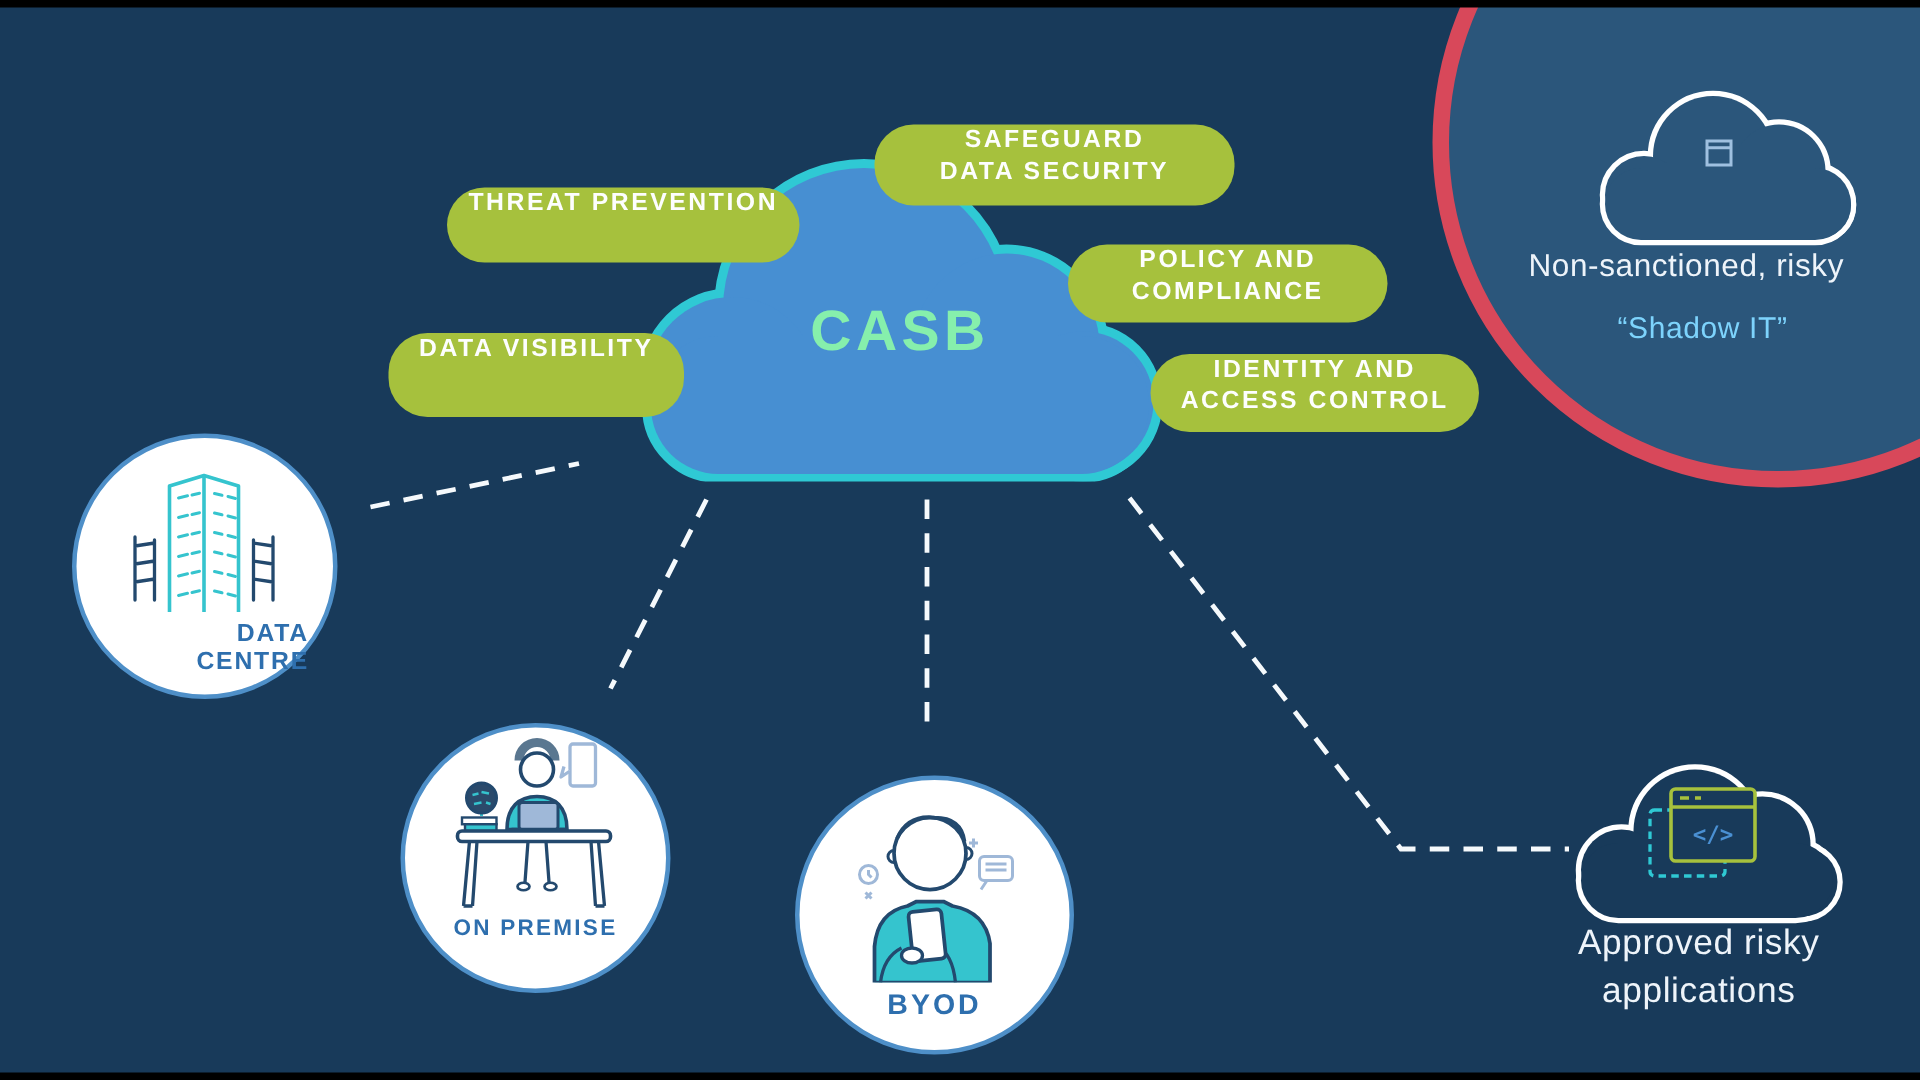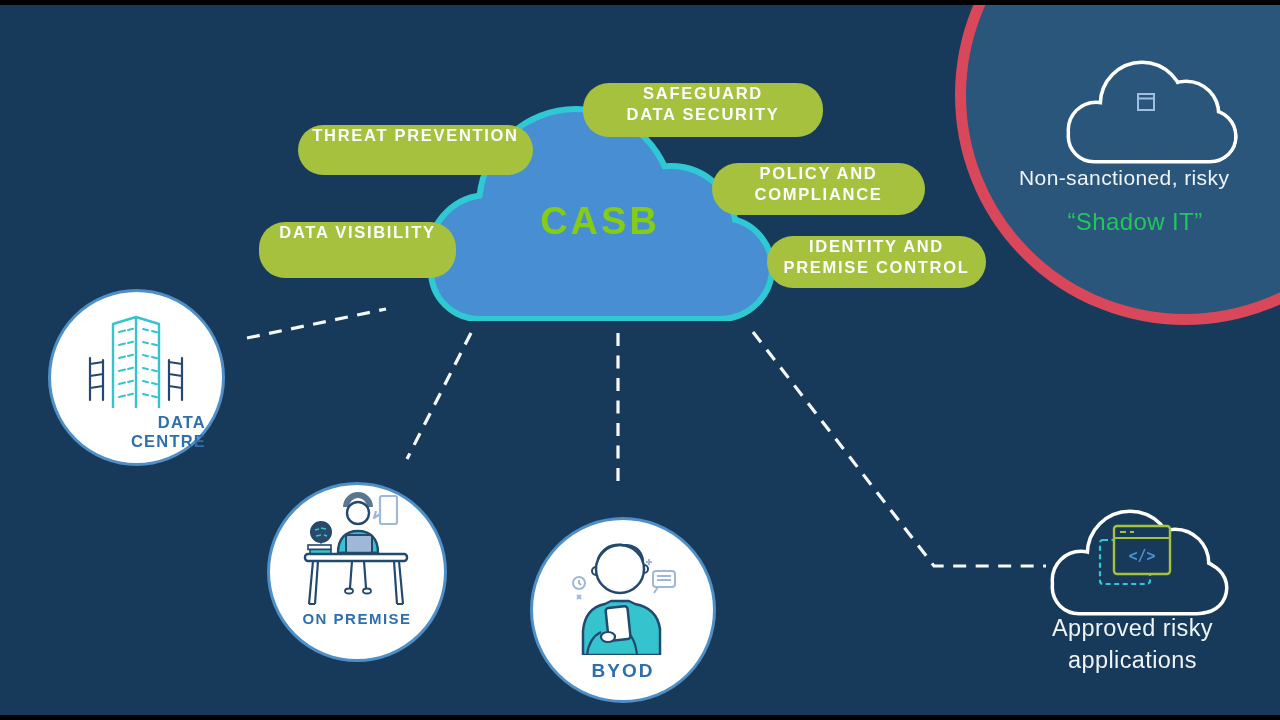--- a/index.html
+++ b/index.html
@@ -16,29 +16,29 @@
     position:absolute;left:955px;top:-135px;width:460px;height:460px;
     box-sizing:border-box;border:11px solid var(--ring-red,#d8485a);
     border-radius:50%;background:var(--zone-fill,#2b567b);z-index:5;
   }
   .shadow-title{
     position:absolute;left:1019px;top:166px;width:260px;
     color:#eef4fa;font-size:21px;letter-spacing:.4px;z-index:6;
   }
   .shadow-subtitle{
     position:absolute;left:1005px;top:208px;width:260px;text-align:center;
-    color:#22c55e;font-size:24px;letter-spacing:.4px;z-index:6;
+    color:#7dd3fc;font-size:20px;letter-spacing:.4px;z-index:6;
   }
   .svg-abs{position:absolute;z-index:6;}
 
   
   #casb-cloud-svg{left:426px;top:106px;z-index:10;}
   .casb-label{
     position:absolute;left:426px;top:200px;width:348px;text-align:center;
-    color:#84cc16;font-size:38px;font-weight:800;letter-spacing:3px;z-index:12;
+    color:#86efac;font-size:38px;font-weight:800;letter-spacing:3px;z-index:12;
   }
 
   
   .pill{
     position:absolute;background:var(--pill-green,#a6c13d);border-radius:26px;
     display:flex;flex-direction:column;align-items:center;
     color:#fdfefe;font-size:16.5px;font-weight:600;letter-spacing:1.7px;
     line-height:1.28;text-align:center;z-index:15;
   }
   .pill span:empty{display:none;}
@@ -128,21 +128,21 @@
   <div class="pill" id="pill-policy">
     <span>POLICY AND</span>
     <span>COMPLIANCE</span>
   </div>
   <div class="pill" id="pill-datavis">
     <span>DATA VISIBILITY</span>
 
   </div>
   <div class="pill" id="pill-identity">
     <span>IDENTITY AND</span>
-    <span>PREMISE CONTROL</span>
+    <span>ACCESS CONTROL</span>
   </div>
 
   <svg id="dash-overlay" width="1280" height="720" viewBox="0 0 1280 720">
     <g fill="none" stroke="#f5f9fc" stroke-width="3.2" stroke-dasharray="13 9.5">
       <path d="M247,338 L386,309"></path>
       <path d="M471,333 L407,459"></path>
       <path d="M618,333 L618,489"></path>
       <path d="M753,332 L934,566 L1046,566"></path>
     </g>
   </svg>

